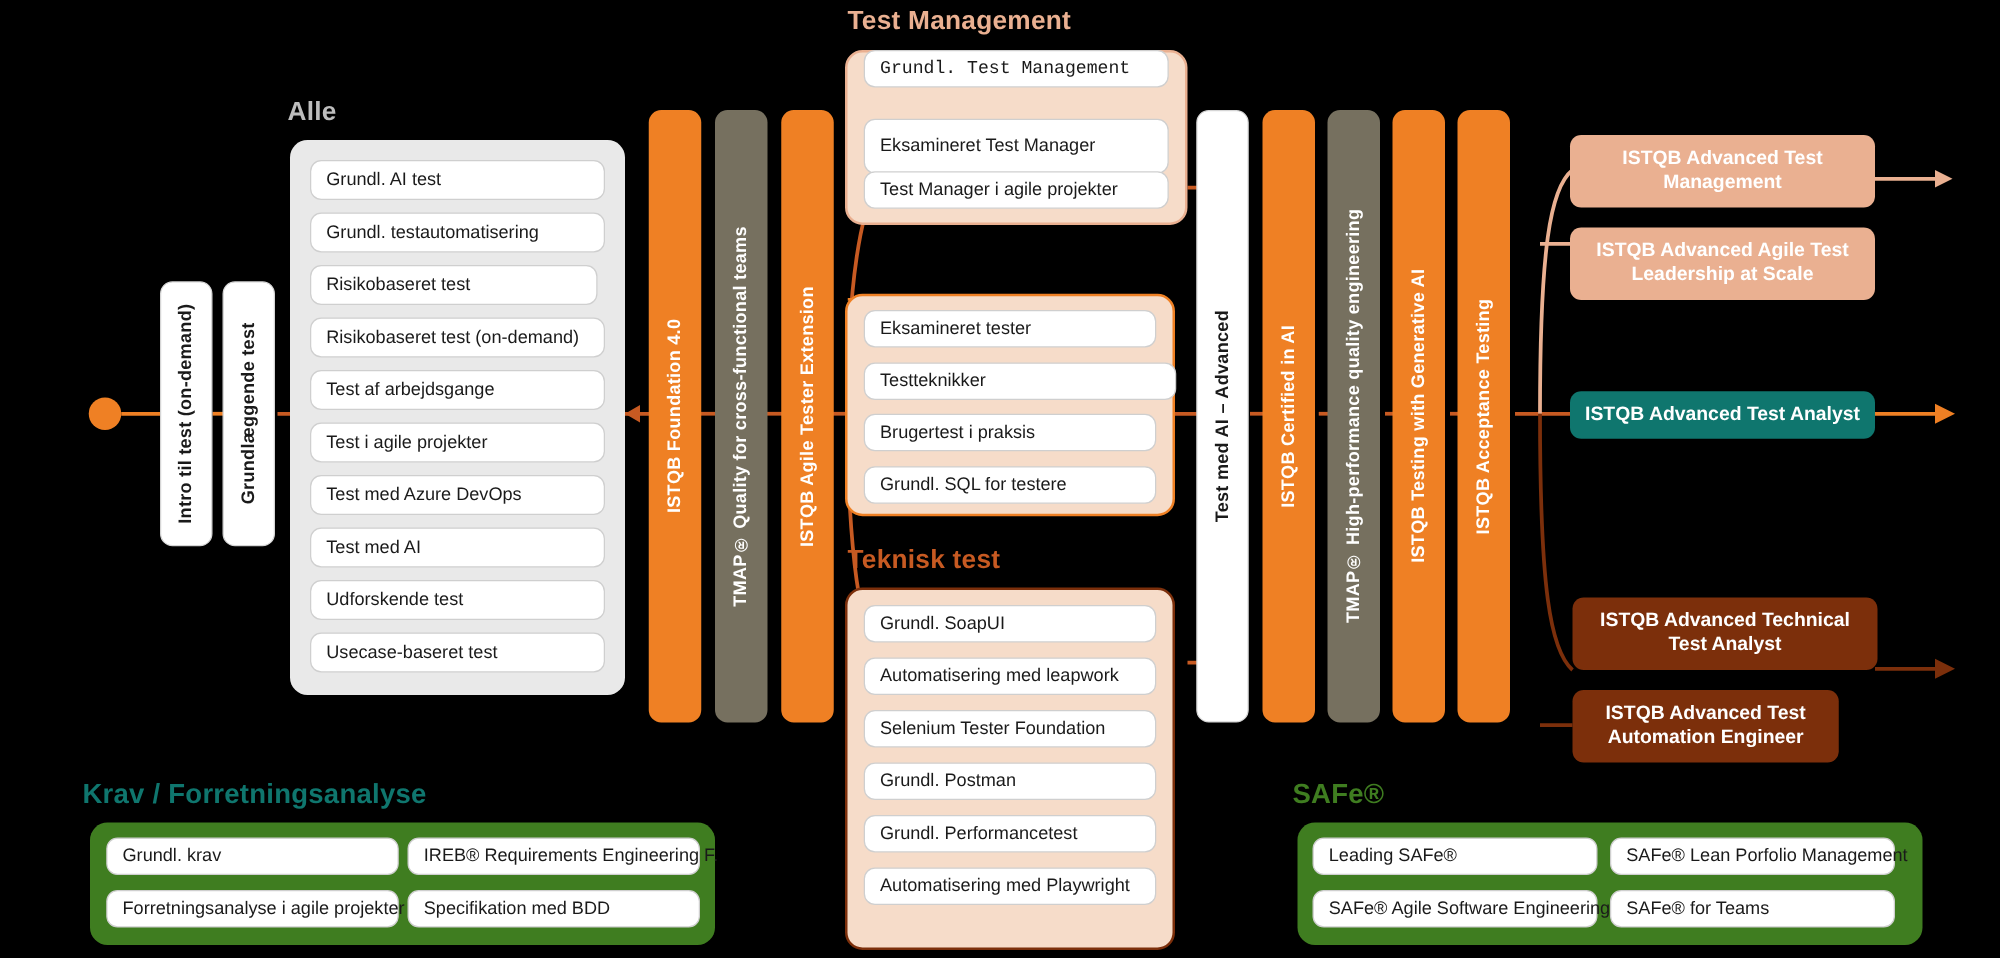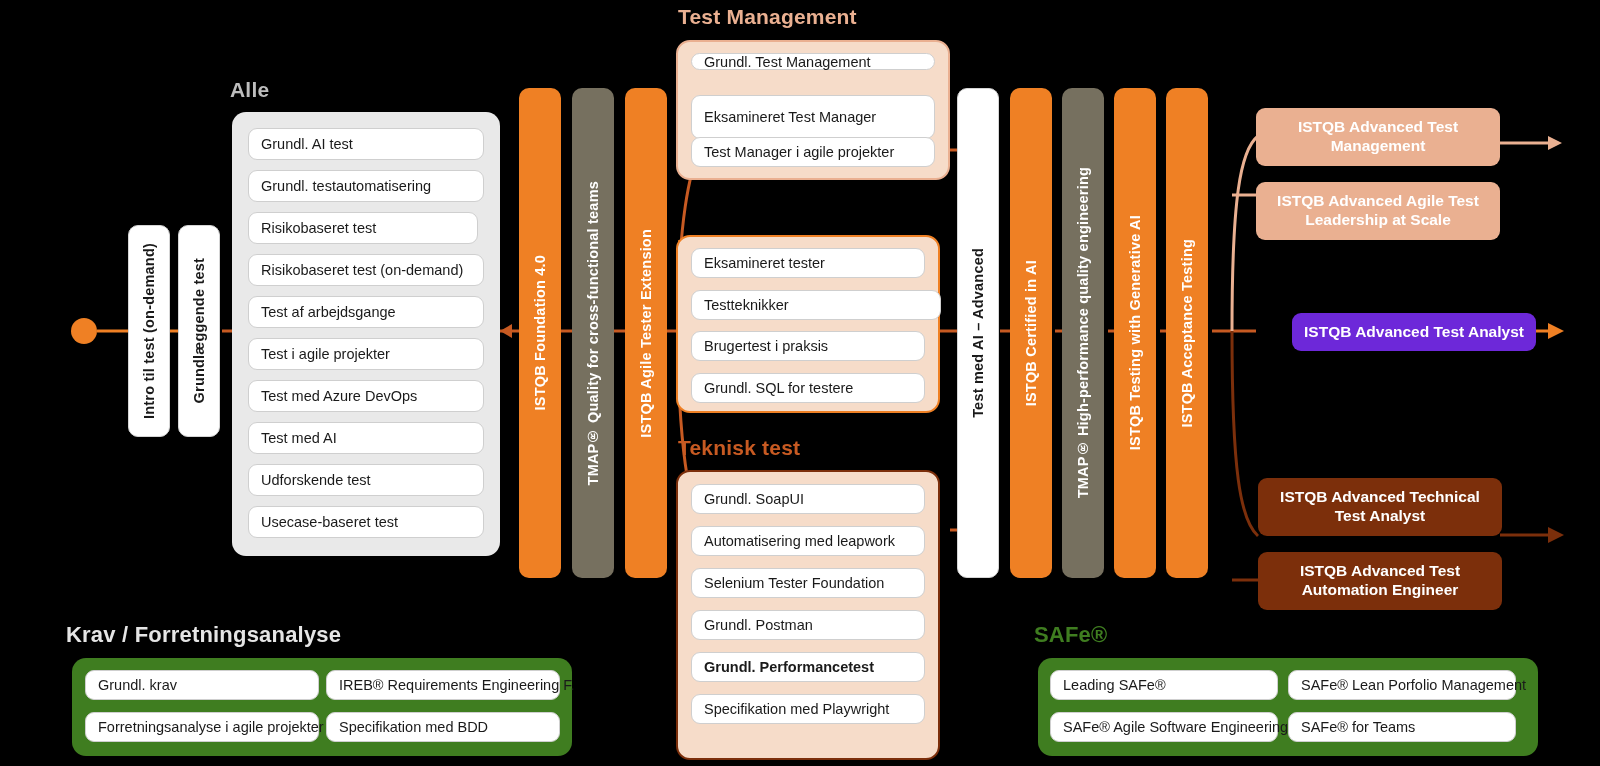--- a/index.html
+++ b/index.html
@@ -95,36 +95,36 @@
     display: flex;
     align-items: center;
     justify-content: center;
     text-align: center;
     font-size: 15.5px;
     font-weight: 600;
     line-height: 1.22;
     padding: 0 10px;
   }
   .result.peach { background: #eab091; color: #ffffff; }
-  .result.orange { background: #6d28d9; color: #ffffff; margin-left: 36px; }
+  .result.orange { background: #0f766e; color: #ffffff; }
   .result.brown { background: #7c2f0b; color: #ffffff; }
 
   
   .panel.alle { background: #e9e9e9; }
   .panel.testmgmt { background: #f6dcc9; border: 2px solid #eab091; }
   .panel.test { background: #f6dcc9; border: 2.5px solid #ef8024; }
   .panel.teknisk { background: #f6dcc9; border: 2.5px solid #7c2f0b; }
   .panel.krav { background: #3f7d20; }
   .panel.safe { background: #3f7d20; }
 
   .title-alle { color: #bdbdbd; }
   .title-testmgmt { color: #eab091; }
   .title-test { color: #ef8024; }
   .title-teknisk { color: #c75a22; }
-  .title-krav { color: #e5e5e5; text-align: right; }
+  .title-krav { color: #0f766e; text-align: right; }
   .title-safe { color: #3f7d20; }
 
   .start-dot {
     position: absolute;
     width: 26px;
     height: 26px;
     border-radius: 50%;
     background: #ef8024;
   }
 </style>
@@ -204,39 +204,39 @@
   </div>
   <div class="pillar grey" style="left:572px; top:88px; width:42px; height:490px;">
     <span>TMAP® Quality for cross-functional teams</span>
   </div>
   <div class="pillar orange" style="left:625px; top:88px; width:42px; height:490px;">
     <span>ISTQB Agile Tester Extension</span>
   </div>
 
   <div class="group-title title-testmgmt" style="left:678px; top:5px;">Test Management</div>
   <div class="panel testmgmt" style="left:676px; top:40px; width:274px; height:140px;"></div>
-  <div class="chip" style="left:691px; top:53px; width:244px; height:17px;">Grundl. Test Management</div>
+  <div class="chip" style="left:691px; top:40px; width:244px; height:30px;font-family:Liberation Mono, monospace;">Grundl. Test Management</div>
   <div class="chip" style="left:691px; top:95px; width:244px; height:44px;">Eksamineret Test Manager</div>
   <div class="chip" style="left:691px; top:137px; width:244px; height:30px;">Test Manager i agile projekter</div>
 
   <div class="group-title title-test" style="left:678px; top:200px;margin-top:35px;">Test</div>
   <div class="panel test" style="left:676px; top:235px; width:264px; height:178px;"></div>
   <div class="chip" style="left:691px; top:248px; width:234px; height:30px;">Eksamineret tester</div>
   <div class="chip" style="left:691px; top:290px; width:250px; height:30px;">Testteknikker</div>
   <div class="chip" style="left:691px; top:331px; width:234px; height:30px;">Brugertest i praksis</div>
   <div class="chip" style="left:691px; top:373px; width:234px; height:30px;">Grundl. SQL for testere</div>
 
   <div class="group-title title-teknisk" style="left:678px; top:436px;">Teknisk test</div>
   <div class="panel teknisk" style="left:676px; top:470px; width:264px; height:290px;"></div>
   <div class="chip" style="left:691px; top:484px; width:234px; height:30px;">Grundl. SoapUI</div>
   <div class="chip" style="left:691px; top:526px; width:234px; height:30px;">Automatisering med leapwork</div>
   <div class="chip" style="left:691px; top:568px; width:234px; height:30px;">Selenium Tester Foundation</div>
   <div class="chip" style="left:691px; top:610px; width:234px; height:30px;">Grundl. Postman</div>
-  <div class="chip" style="left:691px; top:652px; width:234px; height:30px;font-weight:bold;">Grundl. Performancetest</div>
-  <div class="chip" style="left:691px; top:694px; width:234px; height:30px;">Specifikation med Playwright</div>
+  <div class="chip" style="left:691px; top:652px; width:234px; height:30px;">Grundl. Performancetest</div>
+  <div class="chip" style="left:691px; top:694px; width:234px; height:30px;">Automatisering med Playwright</div>
 
   <div class="pillar white" style="left:957px; top:88px; width:42px; height:490px;">
     <span>Test med AI – Advanced</span>
   </div>
   <div class="pillar orange" style="left:1010px; top:88px; width:42px; height:490px;">
     <span>ISTQB Certified in AI</span>
   </div>
   <div class="pillar grey" style="left:1062px; top:88px; width:42px; height:490px;">
     <span>TMAP® High-performance quality engineering</span>
   </div>
@@ -244,21 +244,21 @@
     <span>ISTQB Testing with Generative AI</span>
   </div>
   <div class="pillar orange" style="left:1166px; top:88px; width:42px; height:490px;">
     <span>ISTQB Acceptance Testing</span>
   </div>
 
   <div class="result peach" style="left:1256px; top:108px; width:244px; height:58px;">ISTQB Advanced Test Management</div>
   <div class="result peach" style="left:1256px; top:182px; width:244px; height:58px;">ISTQB Advanced Agile Test Leadership at Scale</div>
   <div class="result orange" style="left:1256px; top:313px; width:244px; height:38px;">ISTQB Advanced Test Analyst</div>
   <div class="result brown" style="left:1258px; top:478px; width:244px; height:58px;">ISTQB Advanced Technical Test Analyst</div>
-  <div class="result brown" style="left:1258px; top:552px; width:244px; height:58px;">ISTQB Advanced Test Automation Engineer</div>
+  <div class="result brown" style="left:1258px; top:552px; width:213px; height:58px;">ISTQB Advanced Test Automation Engineer</div>
 
   <div class="group-title title-krav" style="left:66px; top:622px; font-size:22px;">Krav / Forretningsanalyse</div>
   <div class="panel krav" style="left:72px; top:658px; width:500px; height:98px;"></div>
   <div class="chip" style="left:85px; top:670px; width:234px; height:30px;">Grundl. krav</div>
   <div class="chip" style="left:326px; top:670px; width:234px; height:30px;">IREB® Requirements Engineering F.</div>
   <div class="chip" style="left:85px; top:712px; width:234px; height:30px;">Forretningsanalyse i agile projekter</div>
   <div class="chip" style="left:326px; top:712px; width:234px; height:30px;">Specifikation med BDD</div>
 
   <div class="group-title title-safe" style="left:1034px; top:622px; font-size:22px;">SAFe®</div>
   <div class="panel safe" style="left:1038px; top:658px; width:500px; height:98px;"></div>

